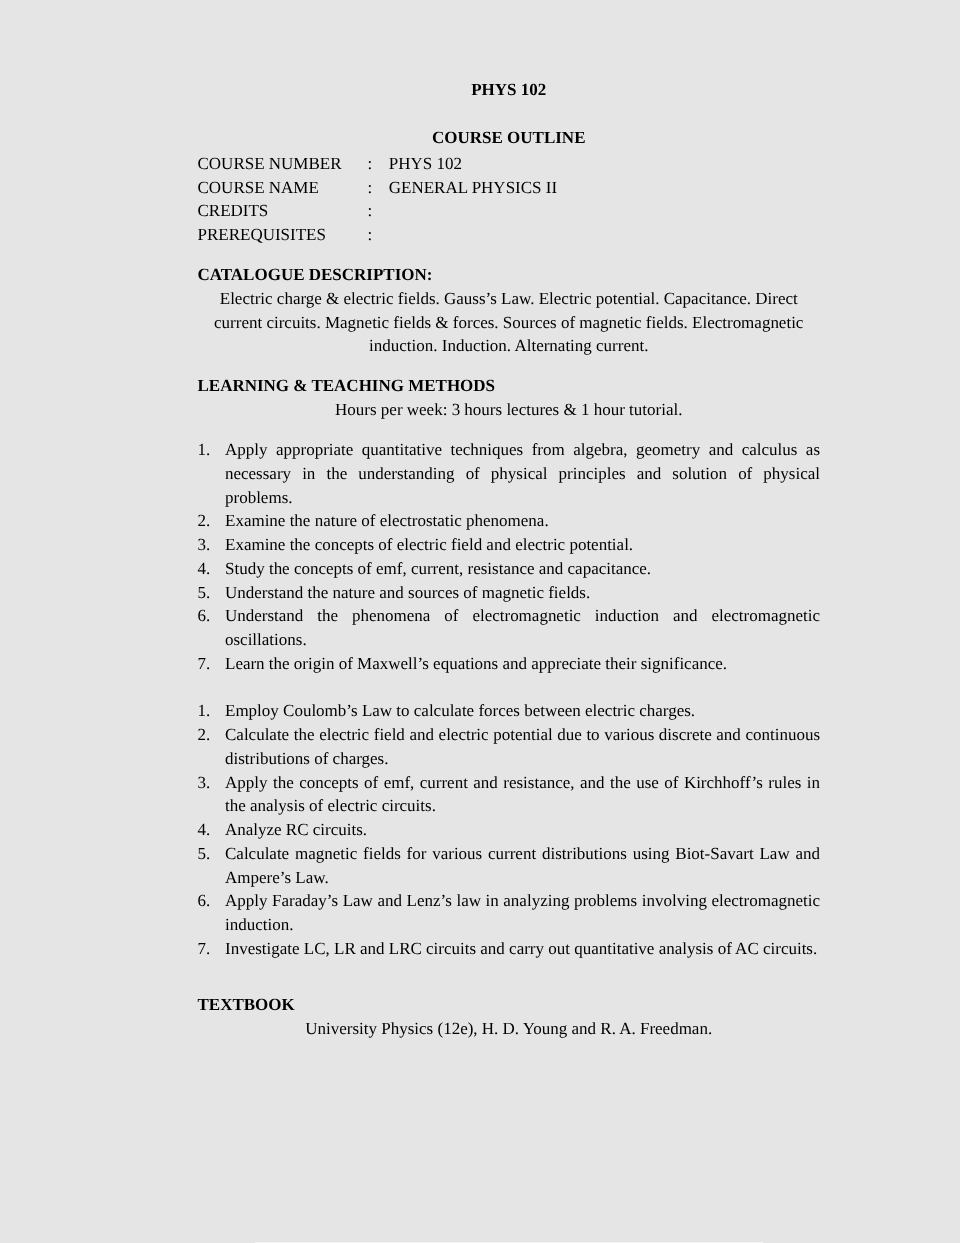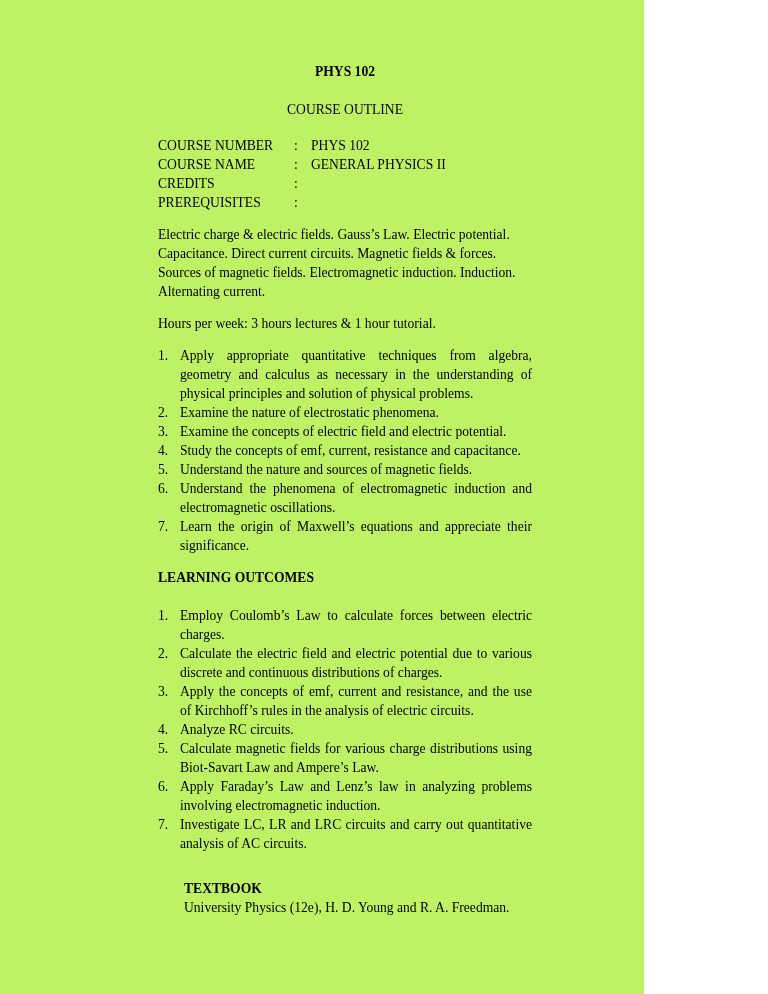--- a/index.html
+++ b/index.html
@@ -1,47 +1,47 @@
 <!DOCTYPE html>
 <html><head>
 <meta charset="utf-8">
 <style>
   html, body { margin: 0; padding: 0; background: #ffffff; }
   .page {
     position: relative;
-    width: 644px;
+    width: 768px;
     height: 994px;
     box-sizing: border-box;
-    background: #bef264;
+    background: #e5e5e5;
     color: #000000;
     font-family: "Liberation Serif", "DejaVu Serif", serif;
     font-size: 13.6px;
     line-height: 19px;
     padding: 62px 112px 20px 158px;
     overflow: hidden;
   }
   .doc-title {
     text-align: center;
     font-weight: bold;
     margin-bottom: 19px;
   }
   .doc-subtitle {
     text-align: center;
-    font-weight: normal;
-    margin-bottom: 17px;
+    font-weight: bold;
+    margin-bottom: 2px;
   }
   .info-block { margin-bottom: 12px; }
   .info-row { display: flex; font-weight: normal; }
   .info-row .label { width: 136px; flex: none; }
   .info-row .colon { width: 17px; flex: none; }
   .info-row .value { flex: 1; }
   .section { margin-top: 13px; }
-  .section.big-gap { margin-top: 26px; margin-left: 26px; }
+  .section.big-gap { margin-top: 26px; }
   .heading { font-weight: bold; }
-  .para { text-align: left; }
+  .para { text-align: center; }
   .list { }
   .list.spaced { margin-top: 19px; }
   .list-item { display: flex; }
   .list-item .num { width: 22px; flex: none; }
   .list-item .txt { flex: 1; text-align: justify; }
 </style>
 </head>
 <body>
 
 <div class="page">
@@ -64,24 +64,26 @@
       <span class="label">CREDITS</span>
       <span class="colon">:</span>
     </div>
     <div class="info-row">
       <span class="label">PREREQUISITES</span>
       <span class="colon">:</span>
     </div>
   </div>
 
   <div class="section">
+    <div class="heading">CATALOGUE DESCRIPTION:</div>
     <div class="para">Electric charge &amp; electric fields.  Gauss’s Law.  Electric potential. Capacitance. Direct current circuits.  Magnetic fields &amp; forces.  Sources of magnetic fields. Electromagnetic induction. Induction. Alternating current.</div>
   </div>
 
   <div class="section">
+    <div class="heading">LEARNING &amp; TEACHING METHODS</div>
     <div class="para">Hours per week:  3 hours lectures &amp;  1 hour tutorial.</div>
   </div>
 
   <div class="section">
     <div class="list">
       <div class="list-item">
         <div class="num">1.</div>
         <div class="txt">Apply appropriate quantitative techniques from algebra, geometry and calculus as necessary in the understanding of physical principles and solution of physical problems.</div>
       </div>
       <div class="list-item">
@@ -105,41 +107,40 @@
         <div class="txt">Understand the phenomena of electromagnetic induction and electromagnetic oscillations.</div>
       </div>
       <div class="list-item">
         <div class="num">7.</div>
         <div class="txt">Learn the origin of Maxwell’s equations and appreciate their significance.</div>
       </div>
     </div>
   </div>
 
   <div class="section">
-    <div class="heading">LEARNING OUTCOMES</div>
     <div class="list spaced">
       <div class="list-item">
         <div class="num">1.</div>
         <div class="txt">Employ Coulomb’s Law to calculate forces between electric charges.</div>
       </div>
       <div class="list-item">
         <div class="num">2.</div>
         <div class="txt">Calculate the electric field and electric potential due to various discrete and continuous distributions of charges.</div>
       </div>
       <div class="list-item">
         <div class="num">3.</div>
         <div class="txt">Apply the concepts of emf, current and resistance, and the use of Kirchhoff’s rules in the analysis of electric circuits.</div>
       </div>
       <div class="list-item">
         <div class="num">4.</div>
         <div class="txt">Analyze RC circuits.</div>
       </div>
       <div class="list-item">
         <div class="num">5.</div>
-        <div class="txt">Calculate magnetic fields for various charge distributions using Biot-Savart Law and Ampere’s Law.</div>
+        <div class="txt">Calculate magnetic fields for various current distributions using Biot-Savart Law and Ampere’s Law.</div>
       </div>
       <div class="list-item">
         <div class="num">6.</div>
         <div class="txt">Apply Faraday’s Law and Lenz’s law in analyzing problems involving electromagnetic induction.</div>
       </div>
       <div class="list-item">
         <div class="num">7.</div>
         <div class="txt">Investigate LC, LR and LRC circuits and carry out quantitative analysis of AC circuits.</div>
       </div>
     </div>

